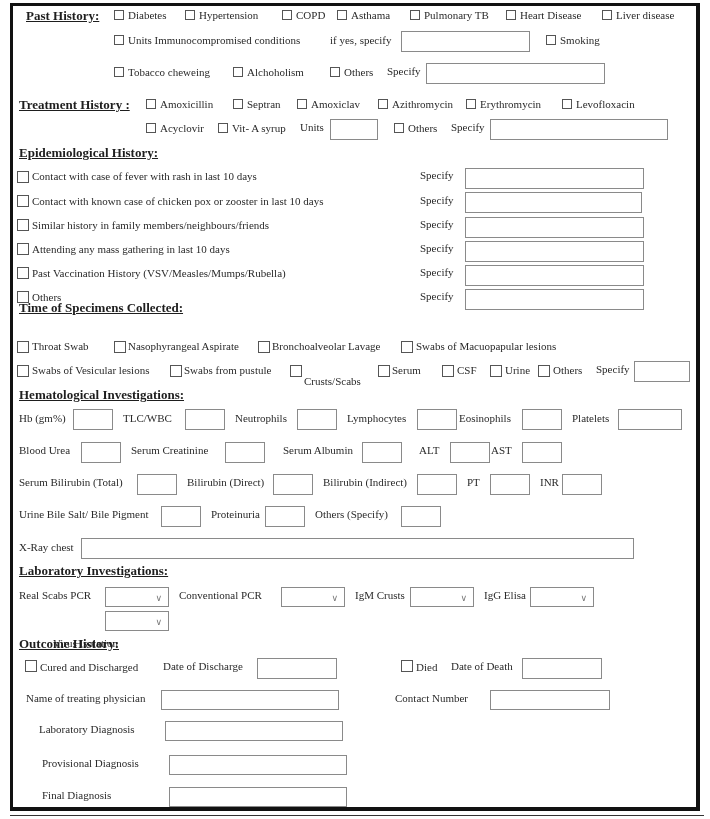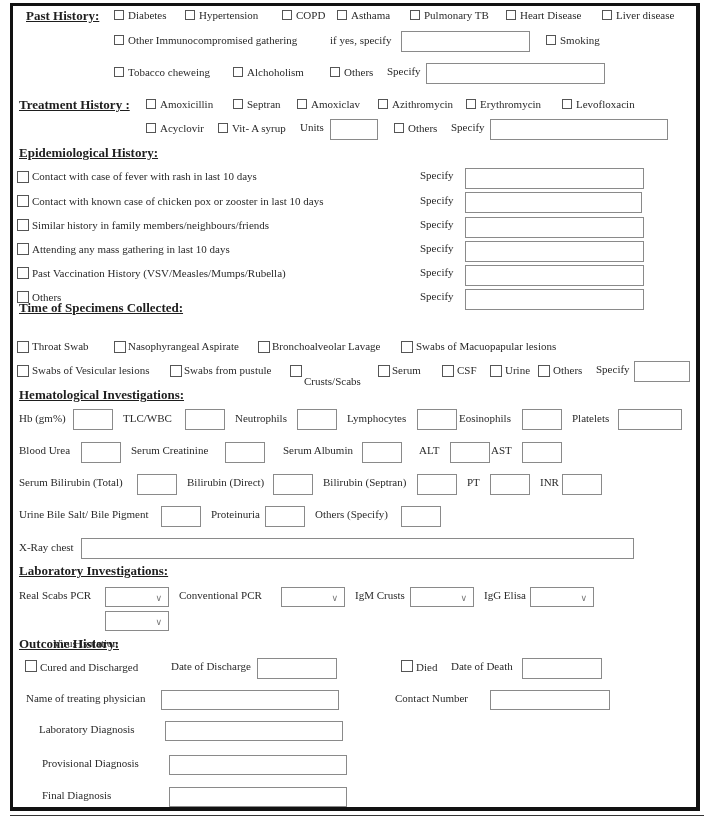--- a/index.html
+++ b/index.html
@@ -34,21 +34,21 @@
 <span class="cb" style="left:337px;top:10px;"></span>
 <span class="abs t" style="left:351px;top:8px;">Asthama</span>
 <span class="cb" style="left:410px;top:10px;"></span>
 <span class="abs t" style="left:424px;top:8px;">Pulmonary TB</span>
 <span class="cb" style="left:506px;top:10px;"></span>
 <span class="abs t" style="left:520px;top:8px;">Heart Disease</span>
 <span class="cb" style="left:602px;top:10px;"></span>
 <span class="abs t" style="left:616px;top:8px;">Liver disease</span>
 
 <span class="cb" style="left:114px;top:35px;"></span>
-<span class="abs t" style="left:128px;top:33px;">Other Immunocompromised gathering</span>
+<span class="abs t" style="left:128px;top:33px;">Units Immunocompromised conditions</span>
 <span class="abs t" style="left:330px;top:33px;">if yes, specify</span>
 <div class="inp" style="left:401px;top:31px;width:129px;height:21px;"></div>
 <span class="cb" style="left:546px;top:35px;"></span>
 <span class="abs t" style="left:560px;top:33px;">Smoking</span>
 
 <span class="cb" style="left:114px;top:67px;"></span>
 <span class="abs t" style="left:128px;top:65px;">Tobacco cheweing</span>
 <span class="cb" style="left:233px;top:67px;"></span>
 <span class="abs t" style="left:247px;top:65px;">Alchoholism</span>
 <span class="cb" style="left:330px;top:67px;"></span>
@@ -164,21 +164,21 @@
 <div class="inp" style="left:362px;top:442px;width:40px;height:21px;"></div>
 <span class="abs t" style="left:419px;top:443px;">ALT</span>
 <div class="inp" style="left:450px;top:442px;width:40px;height:21px;"></div>
 <span class="abs t" style="left:491px;top:443px;">AST</span>
 <div class="inp" style="left:522px;top:442px;width:40px;height:21px;"></div>
 
 <span class="abs t" style="left:19px;top:475px;">Serum Bilirubin (Total)</span>
 <div class="inp" style="left:137px;top:474px;width:40px;height:21px;"></div>
 <span class="abs t" style="left:187px;top:475px;">Bilirubin (Direct)</span>
 <div class="inp" style="left:273px;top:474px;width:40px;height:21px;"></div>
-<span class="abs t" style="left:323px;top:475px;">Bilirubin (Septran)</span>
+<span class="abs t" style="left:323px;top:475px;">Bilirubin (Indirect)</span>
 <div class="inp" style="left:417px;top:474px;width:40px;height:21px;"></div>
 <span class="abs t" style="left:467px;top:475px;">PT</span>
 <div class="inp" style="left:490px;top:474px;width:40px;height:21px;"></div>
 <span class="abs t" style="left:540px;top:475px;">INR</span>
 <div class="inp" style="left:562px;top:474px;width:40px;height:21px;"></div>
 
 <span class="abs t" style="left:19px;top:507px;">Urine Bile Salt/ Bile Pigment</span>
 <div class="inp" style="left:161px;top:506px;width:40px;height:21px;"></div>
 <span class="abs t" style="left:211px;top:507px;">Proteinuria</span>
 <div class="inp" style="left:265px;top:506px;width:40px;height:21px;"></div>
@@ -214,21 +214,21 @@
 <span class="abs t" style="left:19px;top:636px;margin-left:34px;">Virus Isolation</span>
 <div class="sel" style="left:105px;top:611px;width:64px;height:20px;">
   <span></span>
   <span class="chev">∨</span>
 </div>
 
 <span class="abs h" style="left:19px;top:636px;">Outcome History:</span>
 
 <span class="cb big" style="left:25px;top:660px;"></span>
 <span class="abs t" style="left:40px;top:660px;">Cured and Discharged</span>
-<span class="abs t" style="left:171px;top:659px;text-align:right;">Date of Discharge</span>
+<span class="abs t" style="left:163px;top:659px;text-align:right;">Date of Discharge</span>
 <div class="inp" style="left:257px;top:658px;width:80px;height:21px;"></div>
 
 <span class="cb big" style="left:401px;top:660px;"></span>
 <span class="abs t" style="left:416px;top:660px;">Died</span>
 <span class="abs t" style="left:451px;top:659px;">Date of Death</span>
 <div class="inp" style="left:522px;top:658px;width:80px;height:21px;"></div>
 
 <span class="abs t" style="left:26px;top:691px;">Name of treating physician</span>
 <div class="inp" style="left:161px;top:690px;width:178px;height:20px;"></div>
 <span class="abs t" style="left:395px;top:691px;">Contact Number</span>

